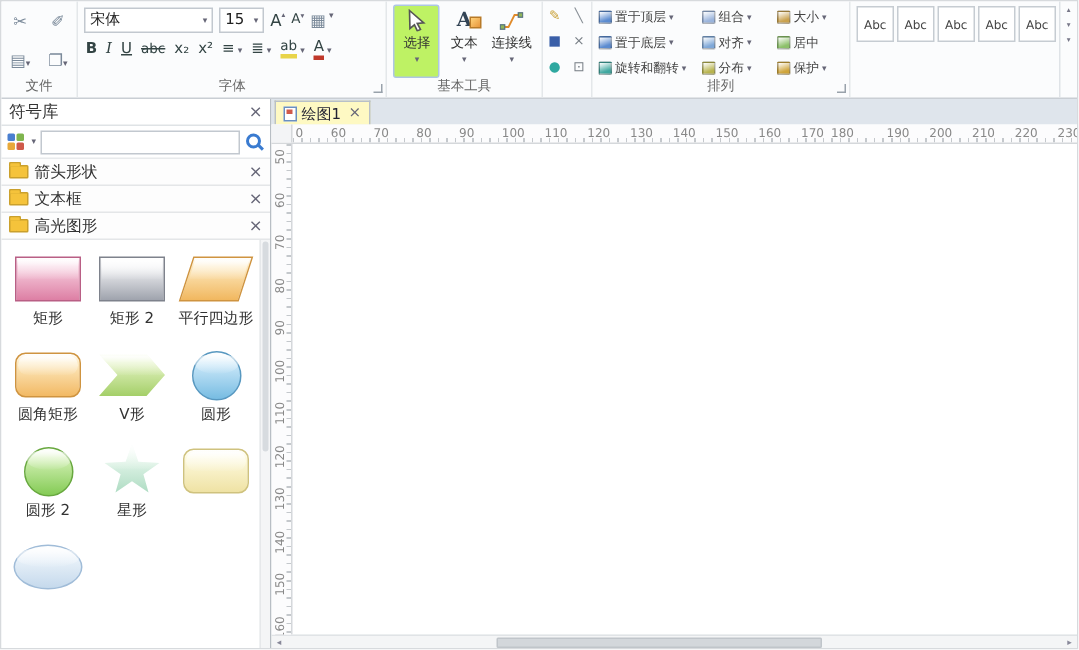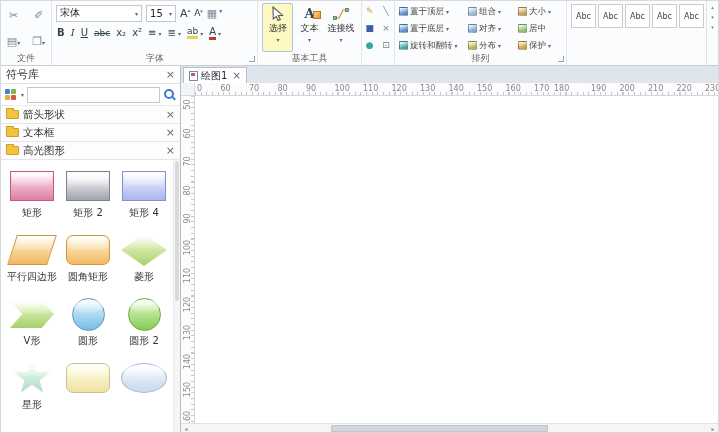--- a/index.html
+++ b/index.html
@@ -33,21 +33,21 @@
   .bld { font-weight:bold; }
   .ita { font-style:italic; font-family:"DejaVu Serif", serif; }
   .und { text-decoration:underline; }
   .str { text-decoration:line-through; font-size:9px; }
   .hl { font-size:9px; border-bottom:3px solid #e8d44a; line-height:9px; }
   .fc { border-bottom:3px solid #c0392b; line-height:10px; }
 
   .grp-basic { width:105px; }
   .tools-row { display:flex; justify-content:space-between; padding:2px 4px 0 4px; }
   .tool { width:31px; display:flex; flex-direction:column; align-items:center; gap:1px; padding-top:2px; border:1px solid transparent; border-radius:2px; font-size:9px; color:#333; }
-  .tool.selected { background:#fef9c3; border-color:#aec6e4; }
+  .tool.selected { background:#bef264; border-color:#aec6e4; }
   .text-ic { font-size:13px; font-weight:bold; color:#345; position:relative; line-height:15px; font-family:"DejaVu Serif", serif; }
   .text-ic::after { content:""; position:absolute; right:-6px; bottom:2px; width:6px; height:6px; background:linear-gradient(135deg,#ffd27a,#e8963c); border:1px solid #b87a28; }
 
   .grp-smalltools { width:34px; }
   .small-grid { display:grid; grid-template-columns:1fr 1fr; justify-items:center; align-items:center; padding-top:4px; row-gap:4px; }
   .sic { font-size:9px; line-height:9px; cursor:default; }
 
   .grp-arrange { width:175px; }
   .arr-grid { display:grid; grid-template-columns:69px 50px 44px; padding:4px 0 0 4px; row-gap:4px; }
   .arr-item { display:flex; align-items:center; gap:2px; font-size:8.5px; color:#444; white-space:nowrap; cursor:default; }
@@ -89,21 +89,21 @@
   .vshape { width:44px; height:28px; border:none; clip-path:polygon(0 0,72% 0,100% 50%,72% 100%,0 100%,28% 50%); }
   .ellipse { width:46px; height:30px; border-radius:50%; }
   .circle { width:33px; height:33px; border-radius:50%; }
   .star { width:38px; height:36px; border:none; clip-path:polygon(50% 0%,61% 33%,98% 35%,70% 56%,79% 90%,50% 69%,21% 90%,30% 56%,2% 35%,39% 33%); }
   .side-scroll { position:absolute; top:0; right:0; bottom:0; width:7px; background:#f4f5f6; border-left:1px solid #e6e8ea; }
   .side-thumb { position:absolute; top:1px; left:1px; right:1px; height:140px; background:#d7dbdf; border-radius:2px; }
 
   
   .canvas-col { flex:1; display:flex; flex-direction:column; min-width:0; }
   .tabbar { height:17px; background:#dfe5ec; display:flex; align-items:flex-end; padding-left:2px; flex:none; }
-  .tab { height:16px; background:#ffffff; border:1px solid #b8c0c8; border-bottom:none; display:flex; align-items:center; gap:3px; padding:0 5px; font-size:10px; color:#223; cursor:default; }
+  .tab { height:16px; background:#fef9c3; border:1px solid #b8c0c8; border-bottom:none; display:flex; align-items:center; gap:3px; padding:0 5px; font-size:10px; color:#223; cursor:default; }
   .tab-icon { width:9px; height:10px; background:#fff; border:1px solid #6a8fc0; position:relative; flex:none; }
   .tab-icon::after { content:""; position:absolute; left:1px; top:1px; width:4px; height:3px; background:#d05a4a; }
   .tab-close { font-size:10px; color:#667; margin-left:2px; cursor:default; }
 
   .hruler-row { height:13px; display:flex; background:#fcfcfd; border-bottom:1px solid #d5d8db; flex:none; }
   .corner { width:14px; border-right:1px solid #d5d8db; background:#f3f4f6; flex:none; }
   .ruler-h { flex:1; position:relative; font-size:8px; color:#888; overflow:hidden; }
   .ruler-h::after { content:""; position:absolute; left:0; right:0; bottom:0; height:3px; background:repeating-linear-gradient(90deg,#c4c8cc 0 1px, transparent 1px 5.7px); }
   .tick-h { position:absolute; top:1px; }
   .canvas-body { flex:1; display:flex; min-height:0; }
@@ -321,41 +321,29 @@
             <div class="shp-lbl">矩形</div>
           </div>
           <div class="cell">
             <div class="shp-box">
               <div class="shp rect" style="--c1: #f3f3f5; --c2: #9fa3ad; --bd: #7e828c;"></div>
             </div>
             <div class="shp-lbl">矩形 2</div>
           </div>
           <div class="cell">
             <div class="shp-box">
-              <div class="shp rect" style="--c1: #e7ebfb; --c2: #a9b5ec; --bd: #8591cc;"></div>
-            </div>
-            <div class="shp-lbl">矩形 4</div>
-          </div>
-          <div class="cell">
-            <div class="shp-box">
               <div class="shp para" style="--c1: #fde9be; --c2: #f1b75f; --bd: #cf9440;"></div>
             </div>
             <div class="shp-lbl">平行四边形</div>
           </div>
           <div class="cell">
             <div class="shp-box">
               <div class="shp rounded" style="--c1: #fdeac1; --c2: #f2b964; --bd: #cf9440;"></div>
             </div>
             <div class="shp-lbl">圆角矩形</div>
-          </div>
-          <div class="cell">
-            <div class="shp-box">
-              <div class="shp diamond" style="--c1: #e4f3c4; --c2: #a8d06e; --bd: #85ad4e;"></div>
-            </div>
-            <div class="shp-lbl">菱形</div>
           </div>
           <div class="cell">
             <div class="shp-box">
               <div class="shp vshape" style="--c1: #e2f2c0; --c2: #a4cf68; --bd: #85ad4e;"></div>
             </div>
             <div class="shp-lbl">V形</div>
           </div>
           <div class="cell">
             <div class="shp-box">
               <div class="shp circle" style="--c1: #cfeafa; --c2: #77bce2; --bd: #5898c0;"></div>

